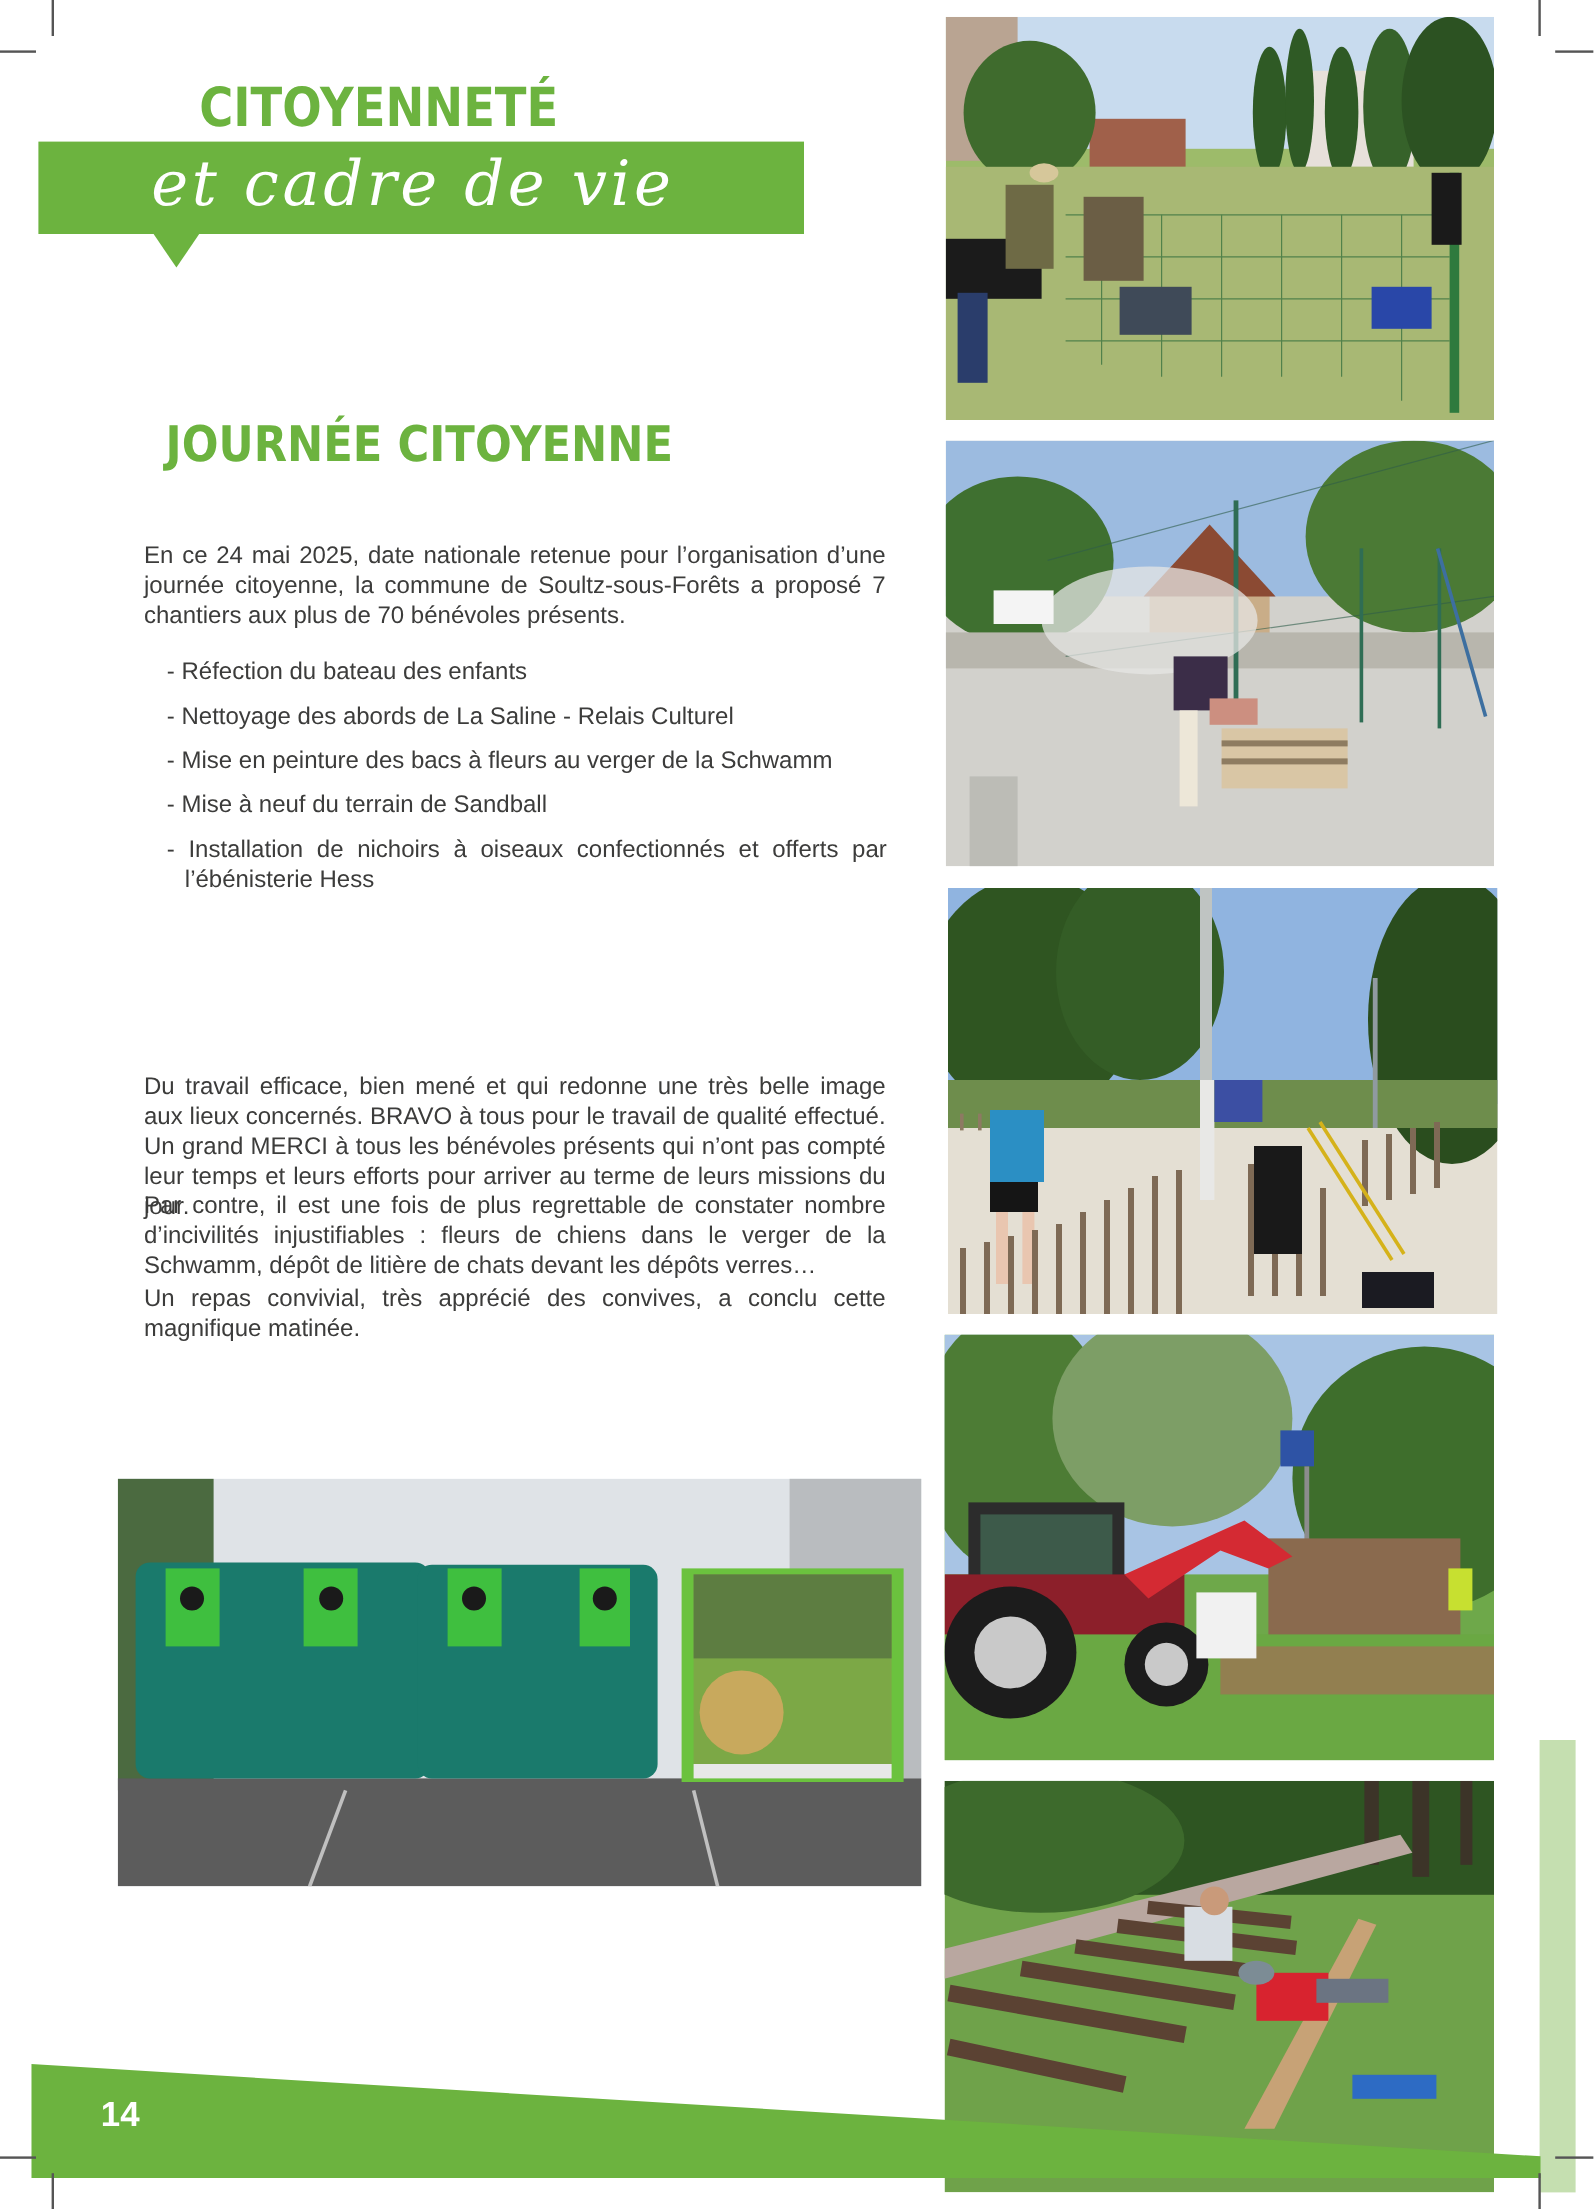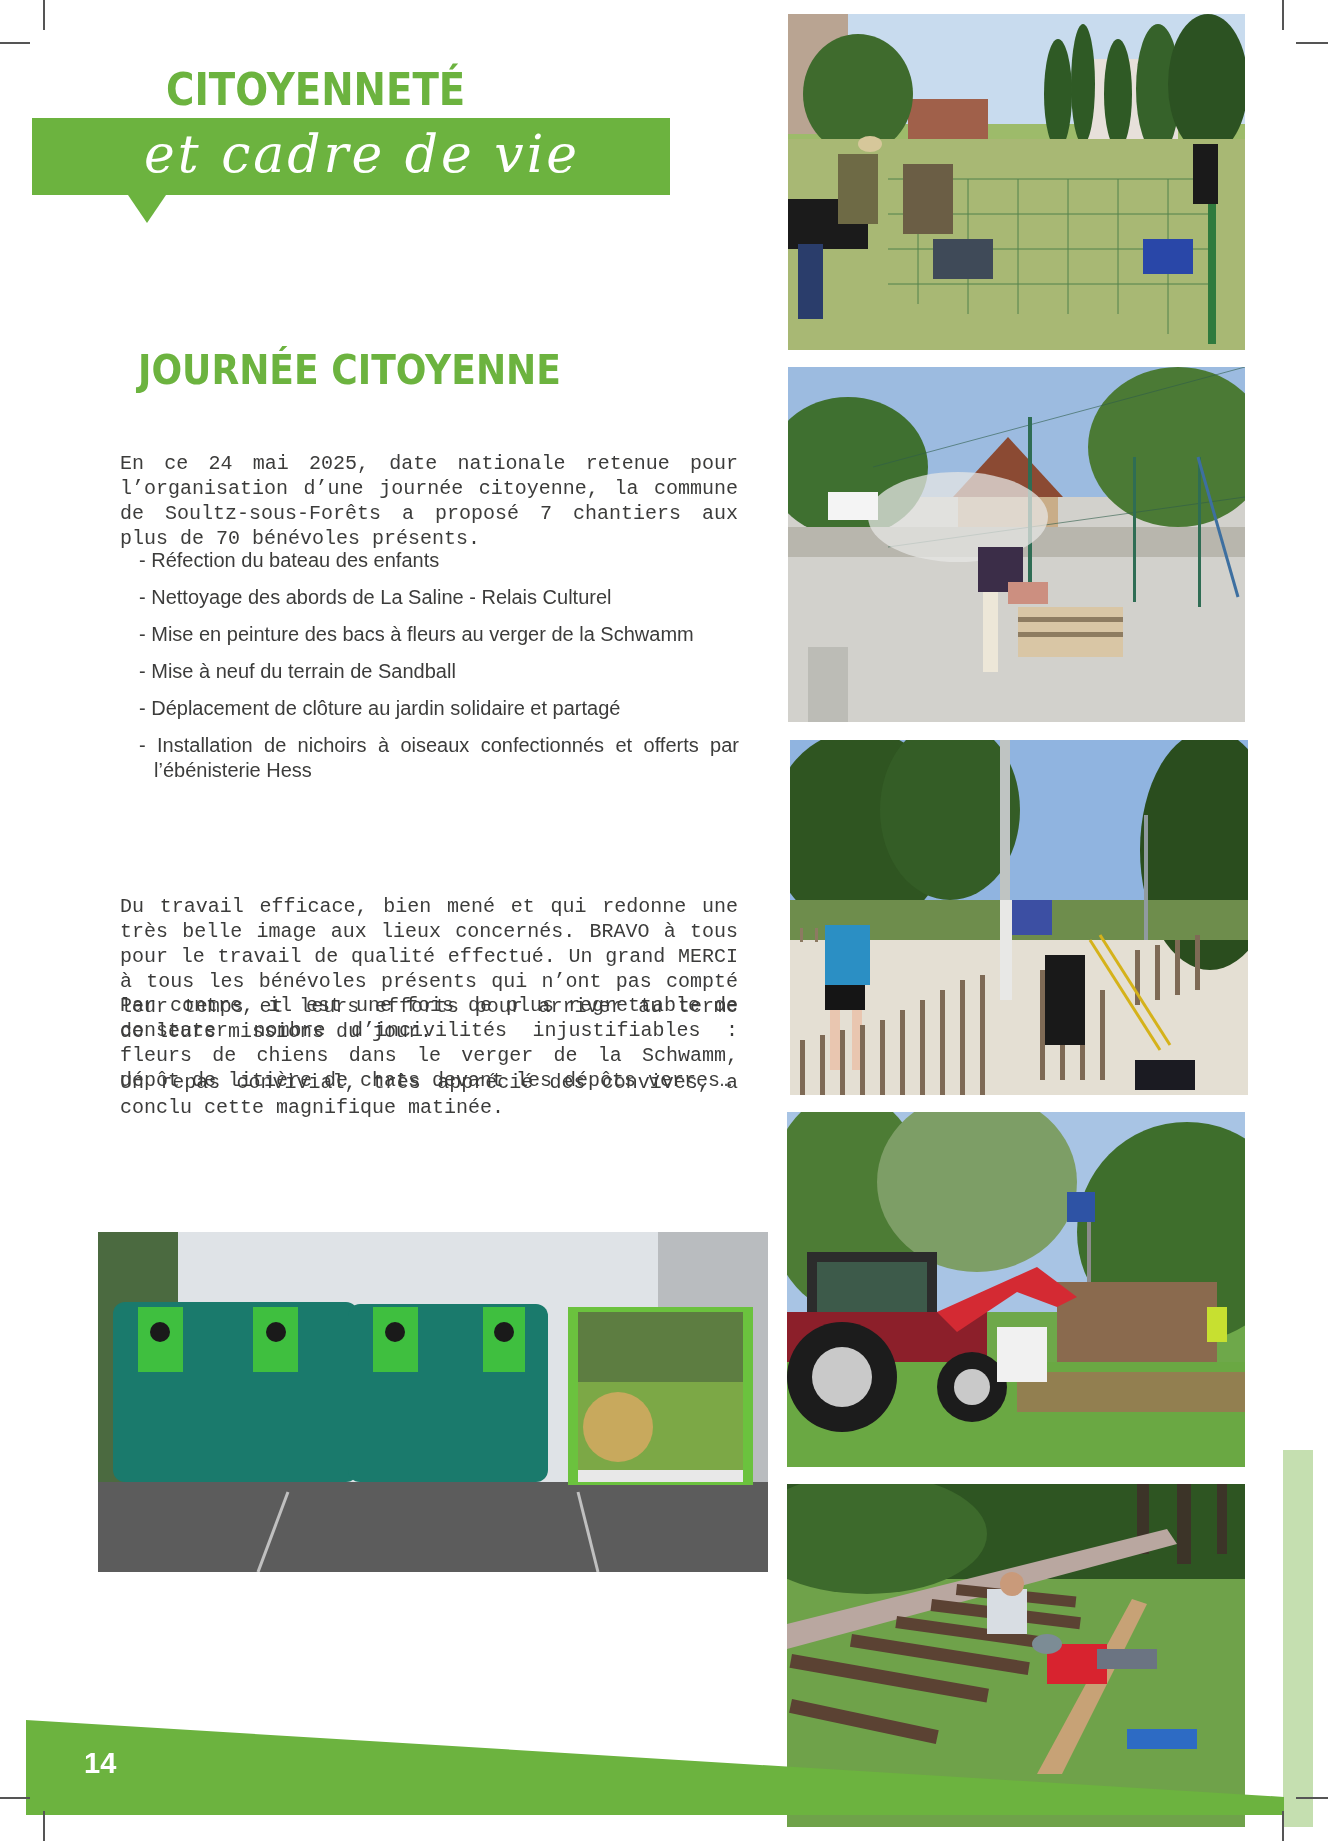--- a/index.html
+++ b/index.html
@@ -25,35 +25,35 @@
     }
     .banner-tail {
       position: absolute; left: 128px; top: 195px; width: 0; height: 0;
       border-left: 19px solid transparent; border-right: 19px solid transparent;
       border-top: 28px solid #6cb33f;
     }
     .banner-script {
       position: absolute; left: 126px; top: 118px;
       font-family: "DejaVu Serif", serif; font-style: italic;
       font-size: 52px; color: #ffffff; line-height: 72px;
-      letter-spacing: 3px; white-space: nowrap; margin-left: 18px;
+      letter-spacing: 3px; white-space: nowrap;
     }
 
     
     .article-title {
       position: absolute; left: 138px; top: 344px;
       font-family: "DejaVu Sans", sans-serif; font-weight: bold;
       font-size: 41px; color: #6cb33f; line-height: 52px;
       transform: scaleX(0.88); transform-origin: left top; white-space: nowrap;
     }
 
     
     .body-text {
       position: absolute; left: 120px; width: 618px;
-      font-family: Liberation Mono, monospace; font-size: 20px;
+      font-family: Liberation Sans, sans-serif; font-size: 20px;
       line-height: 25px; color: #3c3c3b; text-align: justify; margin: 0;
     }
     .intro { top: 451px; }
     .list { position: absolute; left: 139px; top: 548px; width: 600px; margin: 0; padding: 0; list-style: none; }
     .list li {
       font-family: "Liberation Sans", sans-serif; font-size: 20px; line-height: 25px;
       color: #3c3c3b; margin: 0 0 12px 0; padding-left: 15px; text-indent: -15px;
       text-align: justify;
     }
     .p2 { top: 894px; }
@@ -95,21 +95,20 @@
 
 <div class="article-title">JOURNÉE CITOYENNE</div>
 
 <p class="body-text intro">En ce 24 mai 2025, date nationale retenue pour l’organisation d’une journée citoyenne, la commune de Soultz-sous-Forêts a proposé 7 chantiers aux plus de 70 bénévoles présents.</p>
 
 <ul class="list">
   <li>- Réfection du bateau des enfants</li>
   <li>- Nettoyage des abords de La Saline - Relais Culturel</li>
   <li>- Mise en peinture des bacs à fleurs au verger de la Schwamm</li>
   <li>- Mise à neuf du terrain de Sandball</li>
-  <li>- Déplacement de clôture au jardin solidaire et partagé</li>
   <li>- Installation de nichoirs à oiseaux confectionnés et offerts par l’ébénisterie Hess</li>
 </ul>
 
 <p class="body-text p2">Du travail efficace, bien mené et qui redonne une très belle image aux lieux concernés. BRAVO à tous pour le travail de qualité effectué. Un grand MERCI à tous les bénévoles présents qui n’ont pas compté leur temps et leurs efforts pour arriver au terme de leurs missions du jour.</p>
 <p class="body-text p3">Par contre, il est une fois de plus regrettable de constater nombre d’incivilités injustifiables : fleurs de chiens dans le verger de la Schwamm, dépôt de litière de chats devant les dépôts verres…</p>
 <p class="body-text p4">Un repas convivial, très apprécié des convives, a conclu cette magnifique matinée.</p>
 
 <div class="photo" style="left:788px;top:14px;width:457px;height:336px;">
   <svg viewBox="0 0 457 336" preserveAspectRatio="none">
     <rect width="457" height="336" fill="#9dbb6a"></rect>

